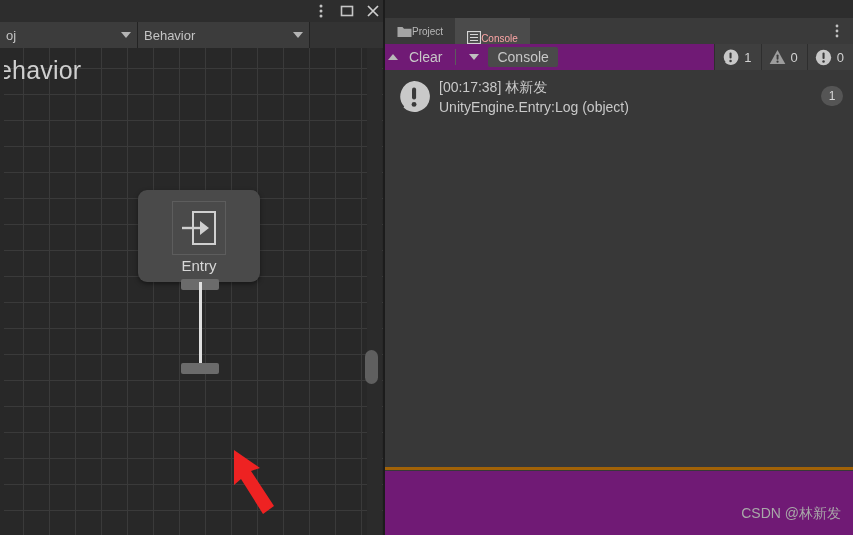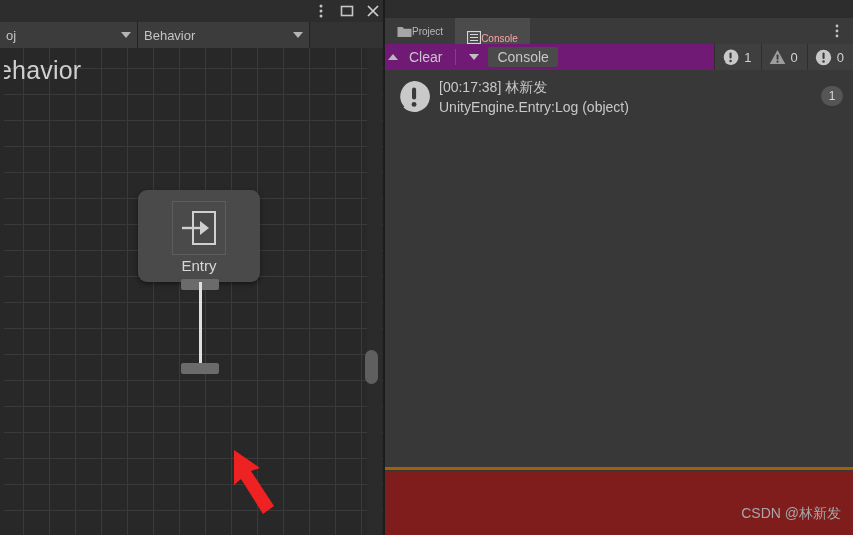--- a/index.html
+++ b/index.html
@@ -179,21 +179,21 @@
   #log-text { margin-left: 8px; display: flex; flex-direction: column; gap: 1px; }
   #log-text div { color: #c9c9c9; font-size: 14px; line-height: 19px; }
   #log-count {
     position: absolute; right: 10px; top: 12px;
     min-width: 22px; height: 20px; border-radius: 10px; background: #555555;
     color: #d8d8d8; font-size: 12px;
     display: flex; align-items: center; justify-content: center; padding: 0 6px;
   }
   #console-detail {
     position: absolute; left: 0; top: 471px; width: 468px; height: 64px;
-    background: #7f1d1d;
+    background: #701a75;
     text-align: right;
   }
   #watermark {
     position: absolute; right: 12px; bottom: 12px;
     color: #a8a8a8; font-size: 14px; white-space: nowrap;
   }
 
   
   .red-arrow { position: absolute; pointer-events: none; }
   #arrow-node { left: 226px; top: 396px; }

